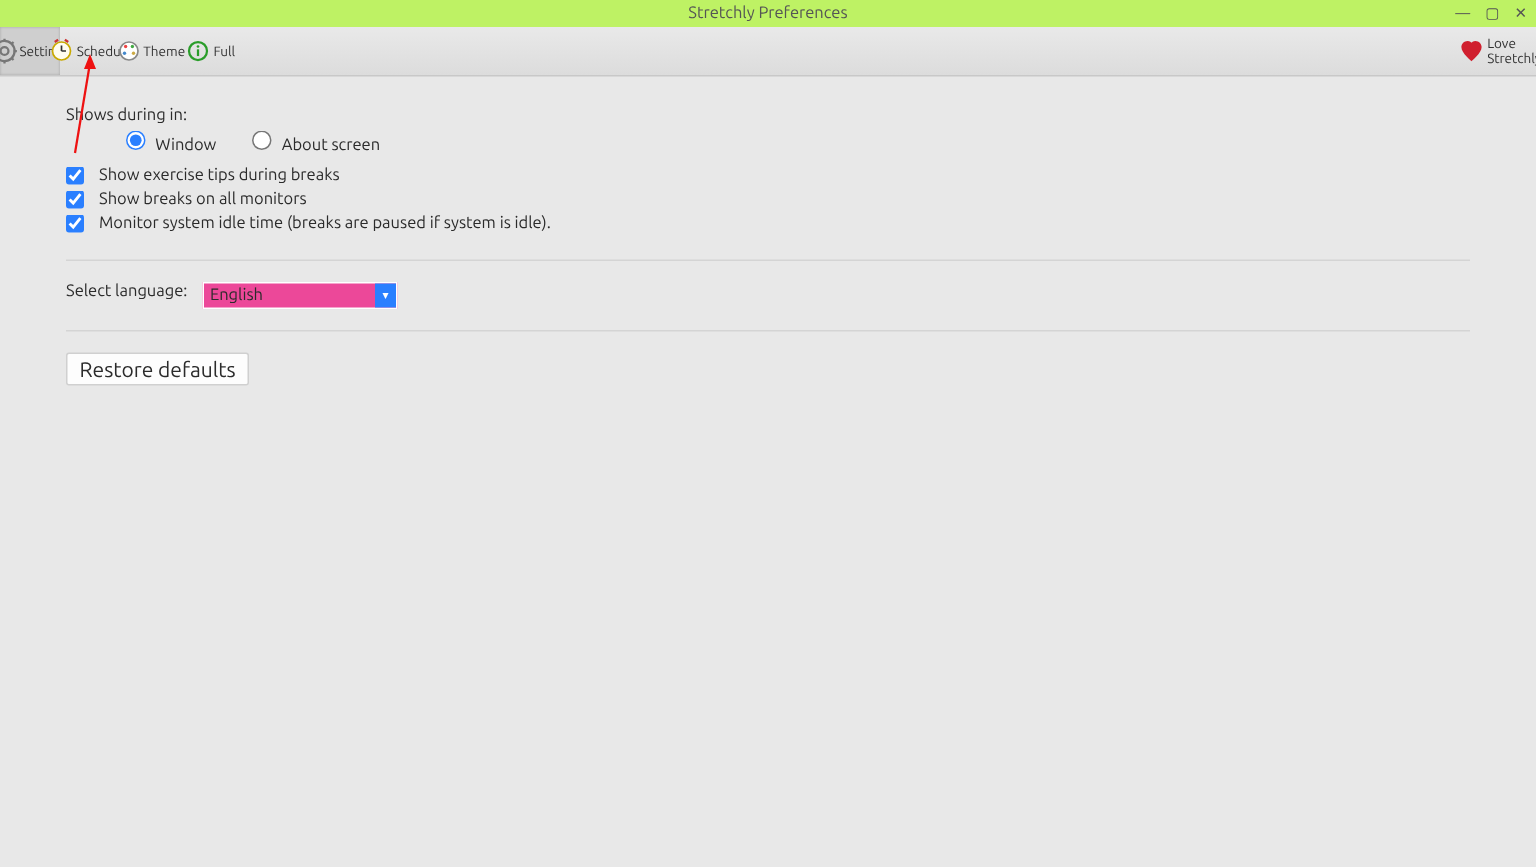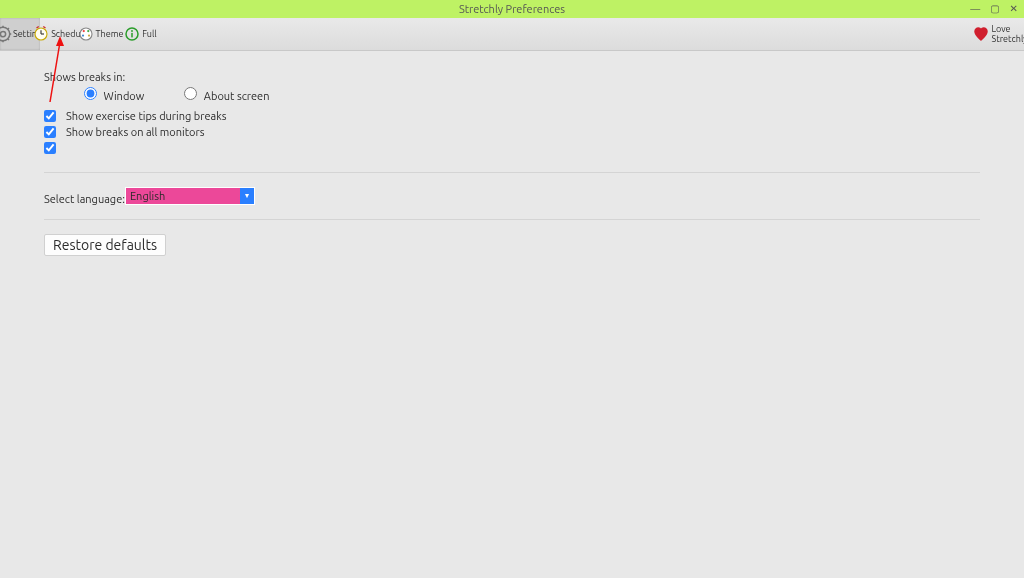--- a/index.html
+++ b/index.html
@@ -8,24 +8,24 @@
   .winbtns span{cursor:pointer}
   .toolbar{height:32px;background:linear-gradient(#e9e9e9,#dcdcdc);border-bottom:1px solid #c8c8c8;display:flex;align-items:stretch}
   .tb-item{width:40px;display:flex;flex-direction:row;align-items:center;justify-content:center;font-size:9px;color:#333;cursor:pointer;gap:1px}
   .tb-item.active{background:#cfcfcf;box-shadow:inset 0 0 2px rgba(0,0,0,.2)}
   .tb-ico{width:18px;height:18px;display:flex;align-items:center;justify-content:center}
   .tb-spacer{flex:1}
   .tb-love{width:48px}
   .content{padding:16px 44px 0 44px}
   .section{border-bottom:1px solid #d4d4d4;padding-bottom:14px;margin-bottom:14px}
   .row{margin:4px 0;display:flex;align-items:center;gap:6px}
-  .radiogroup{margin:2px 0 8px 40px;display:flex;gap:40px;align-items:flex-end}
+  .radiogroup{margin:2px 0 8px 40px;display:flex;gap:24px;align-items:flex-end}
   input[type=radio]{accent-color:#2a7fff;margin:0 4px 0 0}
   input[type=checkbox]{accent-color:#2a7fff;margin:0 4px 0 0;width:12px;height:12px}
-  .langrow{display:flex;align-items:flex-end;}
+  .langrow{display:flex;align-items:flex-start;gap:10px}
   .langselect{position:relative;width:108px;height:16px;border:1px solid #fff;background:#ec4899;font-size:11px;padding:0 16px 0 4px;line-height:16px}
   .langselect .arrow{position:absolute;right:0;top:0;width:14px;height:16px;background:#2a7fff;color:#fff;display:flex;align-items:center;justify-content:center;font-size:8px}
   .btn{display:inline-block;background:#fdfdfd;border:1px solid #d0d0d0;border-radius:2px;padding:2px 8px;font-size:14px;cursor:pointer}
   
   .redarrow{position:absolute;left:44px;top:36px;pointer-events:none}
   svg{display:block}
 </style>
 </head>
 <body>
 
@@ -105,41 +105,42 @@
 <div class="redarrow">
   <svg width="30" height="70">
       <line x1="6" y1="66" x2="16" y2="6" stroke="#e11" stroke-width="1.5"></line>
       <polygon points="16,0 12,10 20,10" fill="#e11"></polygon>
     </svg>
 </div>
 
 <div class="content">
 
   <div class="section">
-    <div class="row">Shows breaks in:</div>
+    <div class="row">Shows during in:</div>
     <div class="radiogroup">
       <label>
         <input type="radio" name="bd" checked="" style="">
         <span>Window</span>
       </label>
       <label>
         <input type="radio" name="bd" style="">
         <span>About screen</span>
       </label>
     </div>
     <div class="row">
       <input type="checkbox" checked="" style="">
       <span>Show exercise tips during breaks</span>
     </div>
     <div class="row">
       <input type="checkbox" checked="" style="">
       <span>Show breaks on all monitors</span>
     </div>
     <div class="row">
       <input type="checkbox" checked="" style="">
+      <span>Monitor system idle time (breaks are paused if system is idle).</span>
     </div>
   </div>
 
   <div class="section">
     <div class="langrow">
       <span>Select language:</span>
       <div class="langselect">
         <span>English</span>
         <span class="arrow">▾</span>
       </div>

